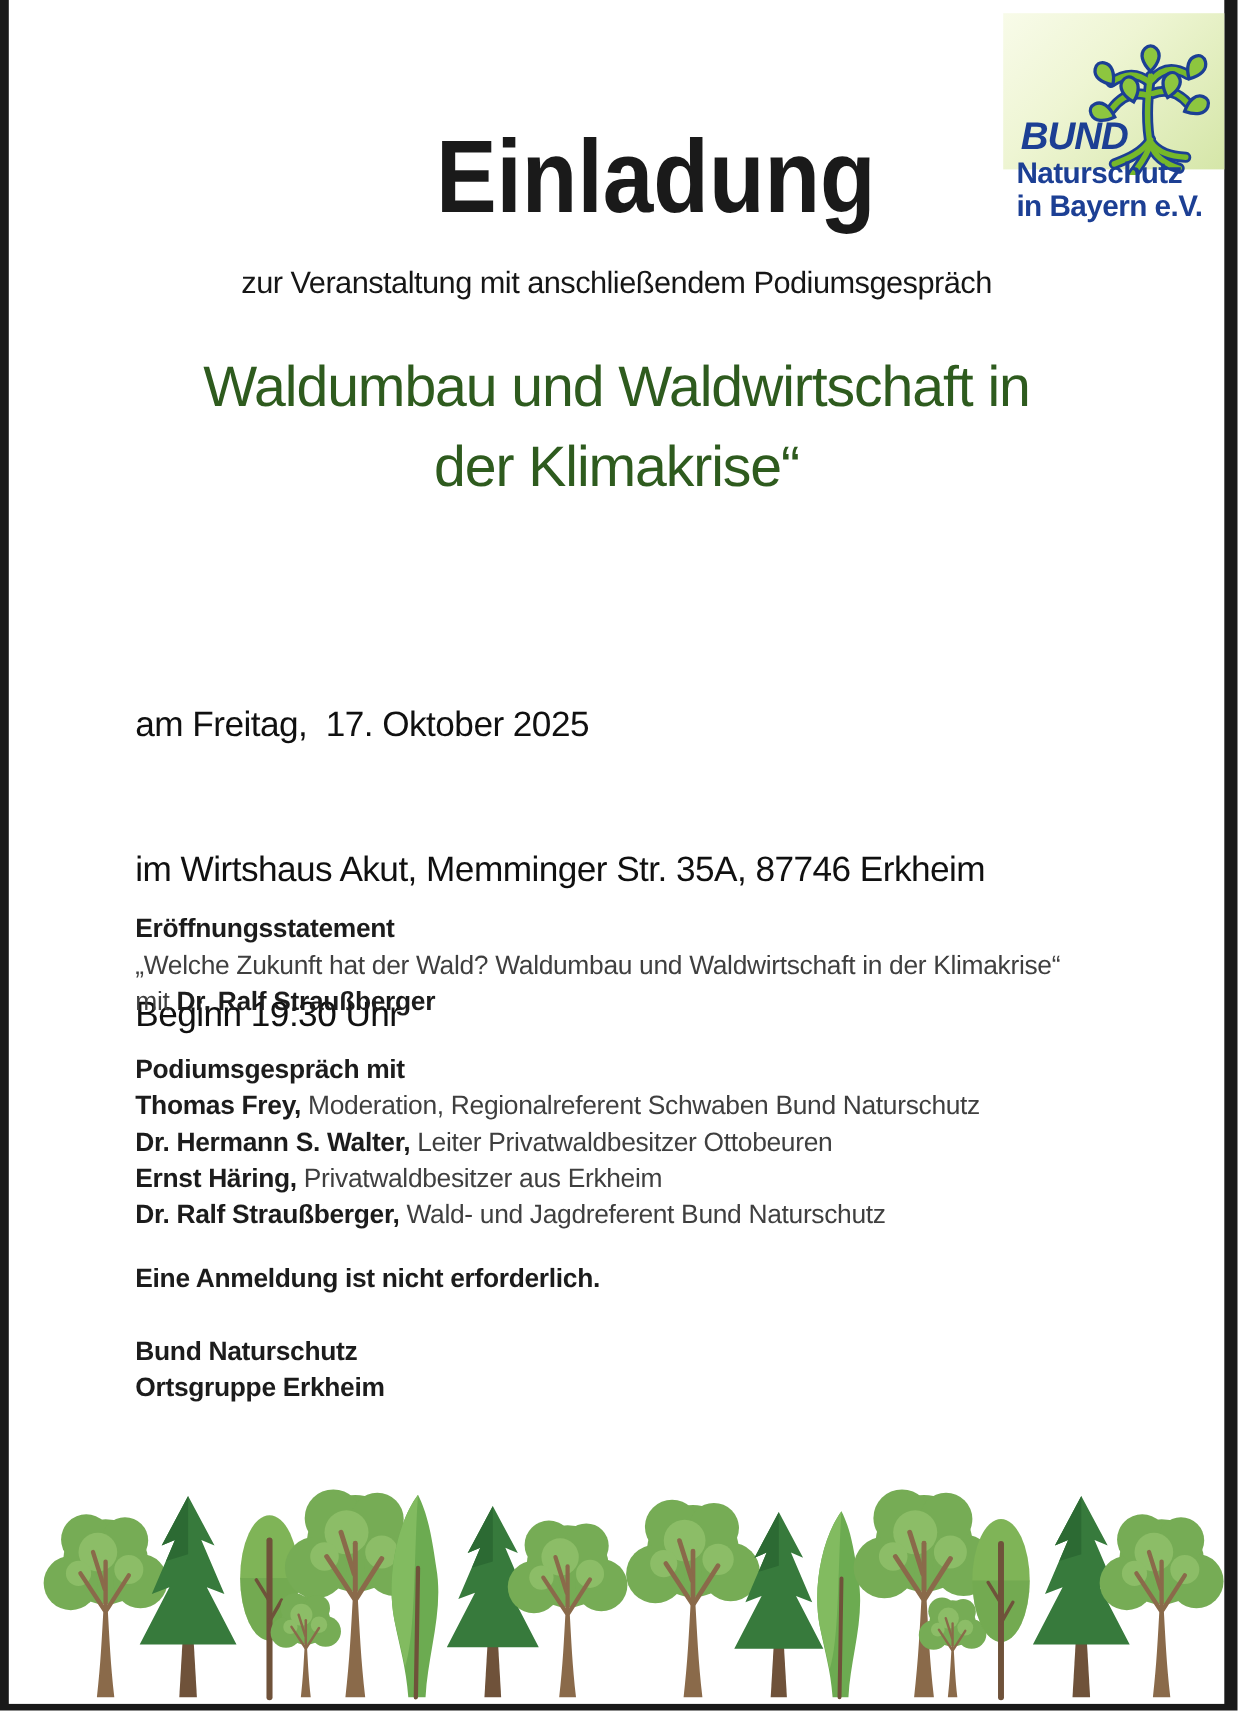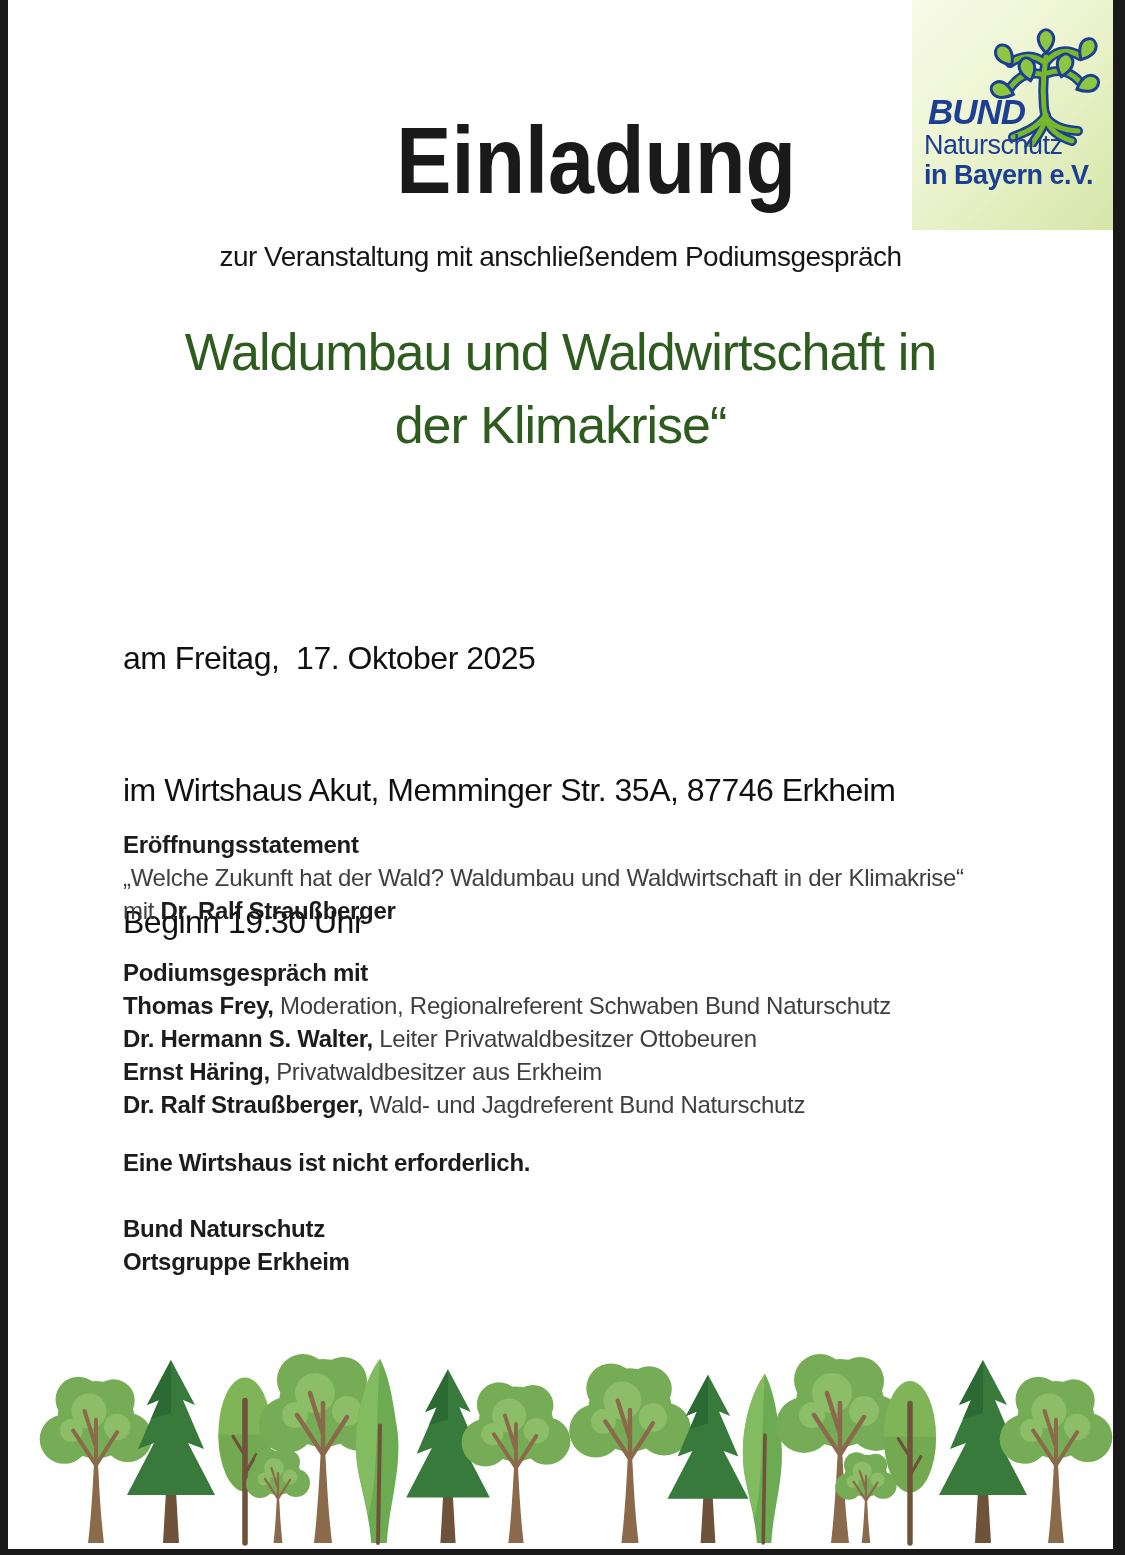--- a/index.html
+++ b/index.html
@@ -8,31 +8,31 @@
     background:#191919;
     font-family:"Liberation Sans",sans-serif;
     overflow:hidden;
   }
   .page{
     position:absolute;left:8px;top:0;width:1105px;height:1549px;
     background:#ffffff;
   }
   
   .logo{
-    position:absolute;top:0;right:0;width:201px;height:230px;
+    position:absolute;top:12px;right:0;width:201px;height:142px;
     background:linear-gradient(135deg,#f8fbe9 0%,#eef5d3 40%,#d5e6a8 100%);
   }
   .logo-brand{
     position:absolute;left:16px;top:92px;
     font-size:35px;font-weight:700;font-style:italic;
     color:#1c3f94;letter-spacing:-1px;
   }
   .logo-l1{
     position:absolute;left:12px;top:130px;
-    font-size:27px;font-weight:400;color:#1c3f94;letter-spacing:-0.5px;
+    font-size:27px;font-weight:700;color:#1c3f94;letter-spacing:-0.5px;
   }
   .logo-l2{
     position:absolute;left:12px;top:160px;
     font-size:27px;font-weight:700;color:#1c3f94;letter-spacing:-0.5px;
   }
   .logo-tree{position:absolute;right:4px;top:2px;}
   
   .title{
     position:absolute;top:86px;left:0;width:100%;
     text-align:center;font-size:94px;line-height:150px;
@@ -142,21 +142,21 @@
 
   <div class="panel block">
     <div class="b">Podiumsgespräch mit</div>
     <div><span class="b">Thomas Frey,</span><span class="lt"> Moderation, Regionalreferent Schwaben Bund Naturschutz</span></div>
     <div><span class="b">Dr. Hermann S. Walter,</span><span class="lt"> Leiter Privatwaldbesitzer Ottobeuren</span></div>
     <div><span class="b">Ernst Häring,</span><span class="lt"> Privatwaldbesitzer aus Erkheim</span></div>
     <div><span class="b">Dr. Ralf Straußberger,</span><span class="lt"> Wald- und Jagdreferent Bund Naturschutz</span></div>
   </div>
 
   <div class="registration block">
-    <span class="b">Eine Wirtshaus ist nicht erforderlich.</span>
+    <span class="b">Eine Anmeldung ist nicht erforderlich.</span>
   </div>
 
   <div class="closing block">
     <div class="b">Bund Naturschutz</div>
     <div class="b">Ortsgruppe Erkheim</div>
   </div>
 
   <svg class="forest" viewBox="0 0 1105 196" preserveAspectRatio="none">
     <defs>
 

